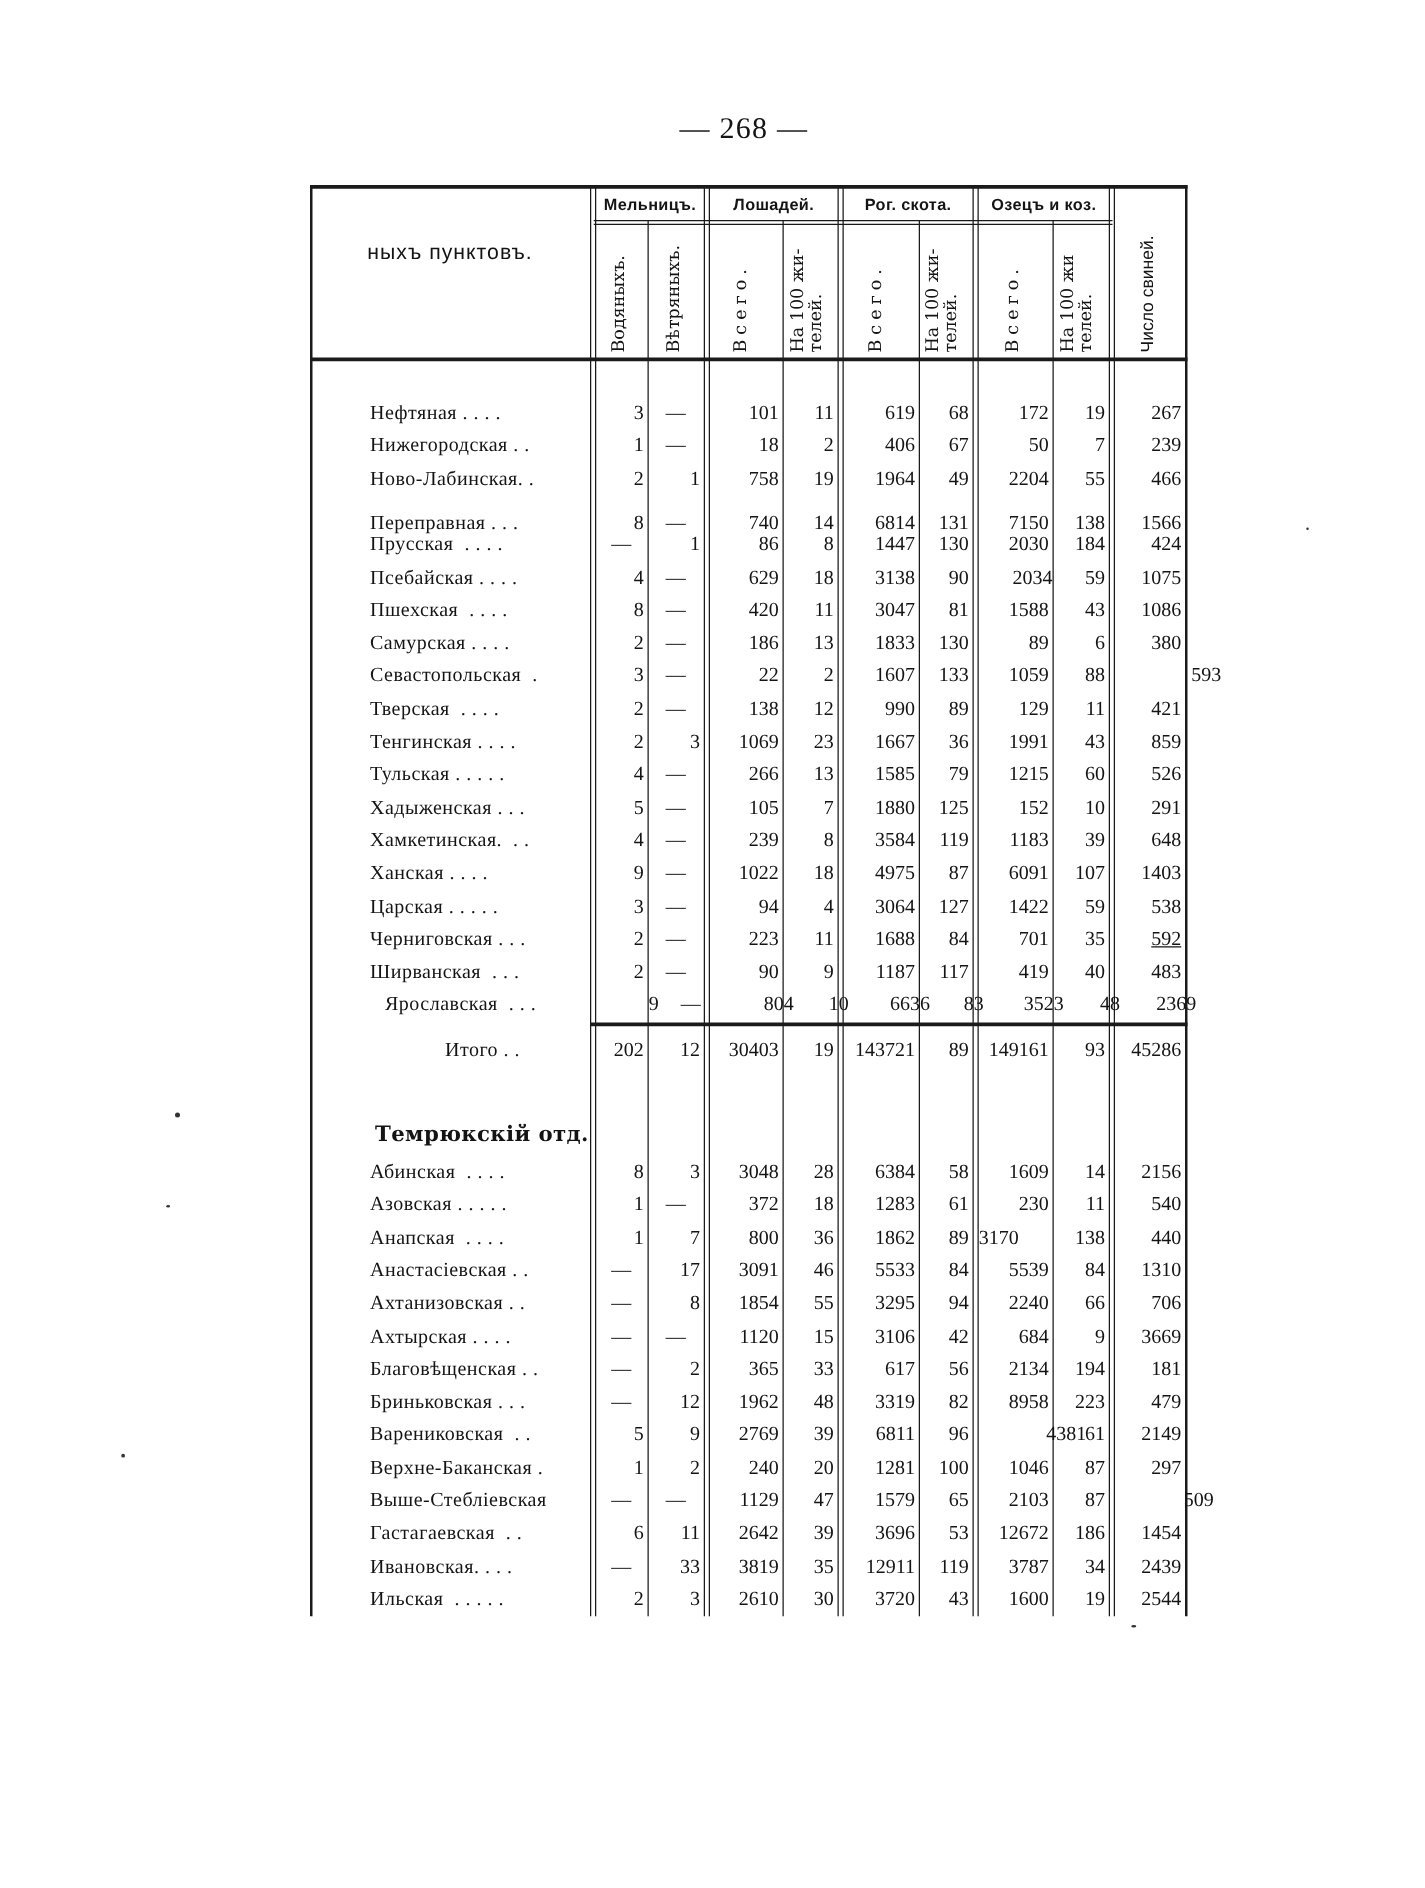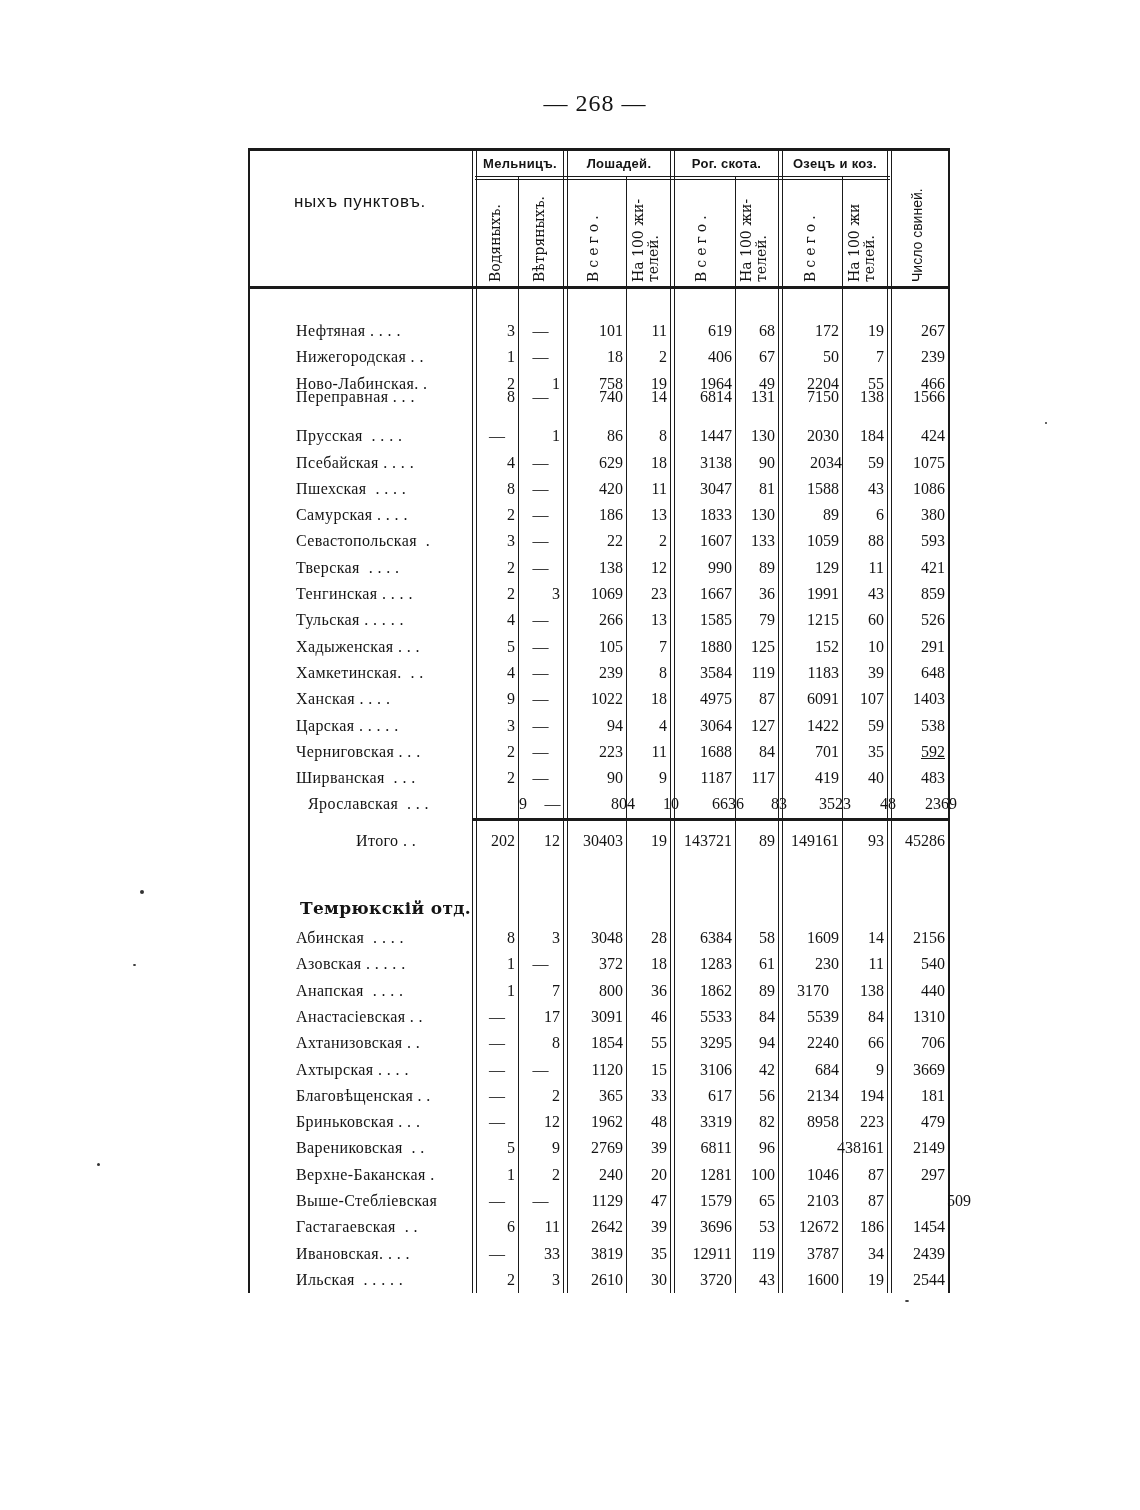--- a/index.html
+++ b/index.html
@@ -104,21 +104,21 @@
         <div class="c" style="left: 228px; width: 42px;">2</div>
         <div class="c" style="left: 270px; width: 45px;">1</div>
         <div class="c" style="left: 319px; width: 59px;">758</div>
         <div class="c" style="left: 378px; width: 44px;">19</div>
         <div class="c" style="left: 426px; width: 61px;">1964</div>
         <div class="c" style="left: 487px; width: 43px;">49</div>
         <div class="c" style="left: 534px; width: 60px;">2204</div>
         <div class="c" style="left: 594px; width: 45px;">55</div>
         <div class="c" style="left: 643px; width: 57px;">466</div>
       </div>
-      <div class="row" style="top: 236px;">
+      <div class="row" style="top: 258px;">
         <div class="nm">Переправная . . .</div>
         <div class="c" style="left: 228px; width: 42px;">8</div>
         <div class="c dash" style="left: 270px; width: 45px;">—</div>
         <div class="c" style="left: 319px; width: 59px;">740</div>
         <div class="c" style="left: 378px; width: 44px;">14</div>
         <div class="c" style="left: 426px; width: 61px;">6814</div>
         <div class="c" style="left: 487px; width: 43px;">131</div>
         <div class="c" style="left: 534px; width: 60px;">7150</div>
         <div class="c" style="left: 594px; width: 45px;">138</div>
         <div class="c" style="left: 643px; width: 57px;">1566</div>
@@ -174,21 +174,21 @@
       <div class="row" style="top: 380.4px;">
         <div class="nm">Севастопольская  .</div>
         <div class="c" style="left: 228px; width: 42px;">3</div>
         <div class="c dash" style="left: 270px; width: 45px;">—</div>
         <div class="c" style="left: 319px; width: 59px;">22</div>
         <div class="c" style="left: 378px; width: 44px;">2</div>
         <div class="c" style="left: 426px; width: 61px;">1607</div>
         <div class="c" style="left: 487px; width: 43px;">133</div>
         <div class="c" style="left: 534px; width: 60px;">1059</div>
         <div class="c" style="left: 594px; width: 45px;">88</div>
-        <div class="c" style="left: 643px; width: 57px;">593</div>
+        <div class="c" style="left: 675px; width: 57px;">593</div>
       </div>
       <div class="row" style="top: 406.7px;">
         <div class="nm">Тверская  . . . .</div>
         <div class="c" style="left: 228px; width: 42px;">2</div>
         <div class="c dash" style="left: 270px; width: 45px;">—</div>
         <div class="c" style="left: 319px; width: 59px;">138</div>
         <div class="c" style="left: 378px; width: 44px;">12</div>
         <div class="c" style="left: 426px; width: 61px;">990</div>
         <div class="c" style="left: 487px; width: 43px;">89</div>
         <div class="c" style="left: 534px; width: 60px;">129</div>
@@ -341,21 +341,21 @@
         <div class="c" style="left: 643px; width: 57px;">540</div>
       </div>
       <div class="row" style="top: 829.6px;">
         <div class="nm">Анапская  . . . .</div>
         <div class="c" style="left: 228px; width: 42px;">1</div>
         <div class="c" style="left: 270px; width: 45px;">7</div>
         <div class="c" style="left: 319px; width: 59px;">800</div>
         <div class="c" style="left: 378px; width: 44px;">36</div>
         <div class="c" style="left: 426px; width: 61px;">1862</div>
         <div class="c" style="left: 487px; width: 43px;">89</div>
-        <div class="c" style="left: 520px; width: 60px; padding-left: 29px;">3170</div>
+        <div class="c" style="left: 506px; width: 60px; padding-left: 29px;">3170</div>
         <div class="c" style="left: 594px; width: 45px;">138</div>
         <div class="c" style="left: 643px; width: 57px;">440</div>
       </div>
       <div class="row" style="top: 855.9px;">
         <div class="nm">Анастасіевская . .</div>
         <div class="c dash" style="left: 228px; width: 42px;">—</div>
         <div class="c" style="left: 270px; width: 45px;">17</div>
         <div class="c" style="left: 319px; width: 59px;">3091</div>
         <div class="c" style="left: 378px; width: 44px;">46</div>
         <div class="c" style="left: 426px; width: 61px;">5533</div>

